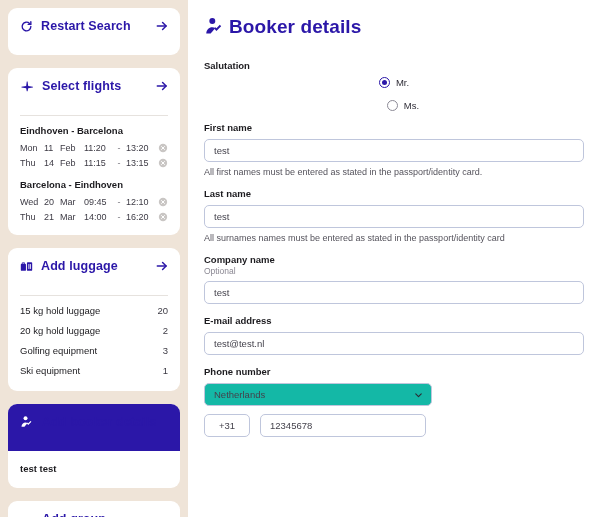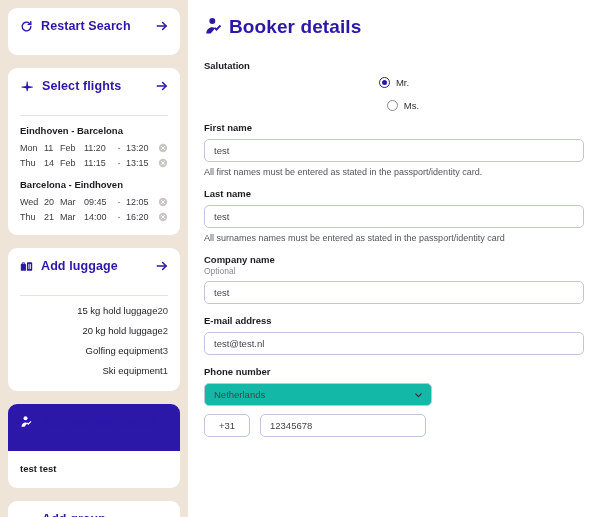--- a/index.html
+++ b/index.html
@@ -253,21 +253,21 @@
           </span>
         </div>
 
         <div class="leg-title">Barcelona - Eindhoven</div>
         <div class="leg-row">
           <span class="dow">Wed</span>
           <span class="dnum">20</span>
           <span class="mon">Mar</span>
           <span class="t1">09:45</span>
           <span class="dash">-</span>
-          <span class="t2">12:05</span>
+          <span class="t2">12:10</span>
           <span class="rm">
             <svg width="10" height="10" viewBox="0 0 24 24">
                 <circle cx="12" cy="12" r="10" fill="#C9C6C4"></circle>
                 <path d="M8.5 8.5l7 7M15.5 8.5l-7 7" stroke="#ffffff" stroke-width="2.4" stroke-linecap="round"></path>
               </svg>
           </span>
         </div>
         <div class="leg-row">
           <span class="dow">Thu</span>
           <span class="dnum">21</span>
@@ -299,21 +299,21 @@
         </span>
         <span class="title">Add luggage</span>
         <span class="arrow">
           <svg width="14" height="14" viewBox="0 0 24 24" fill="none" stroke="#2B17A8" stroke-width="2.6" stroke-linecap="round" stroke-linejoin="round">
             <path d="M4 12h15"></path>
               <path d="M13 6l6 6-6 6"></path>
           </svg>
         </span>
       </div>
       <div class="divider"></div>
-      <div class="card-body" style="padding-top:4px;text-align:right;">
+      <div class="card-body" style="padding-top:4px;">
         <div class="lug-row">
           <span class="lname">15 kg hold luggage</span>
           <span class="lcount">20</span>
         </div>
         <div class="lug-row">
           <span class="lname">20 kg hold luggage</span>
           <span class="lcount">2</span>
         </div>
         <div class="lug-row">
           <span class="lname">Golfing equipment</span>

